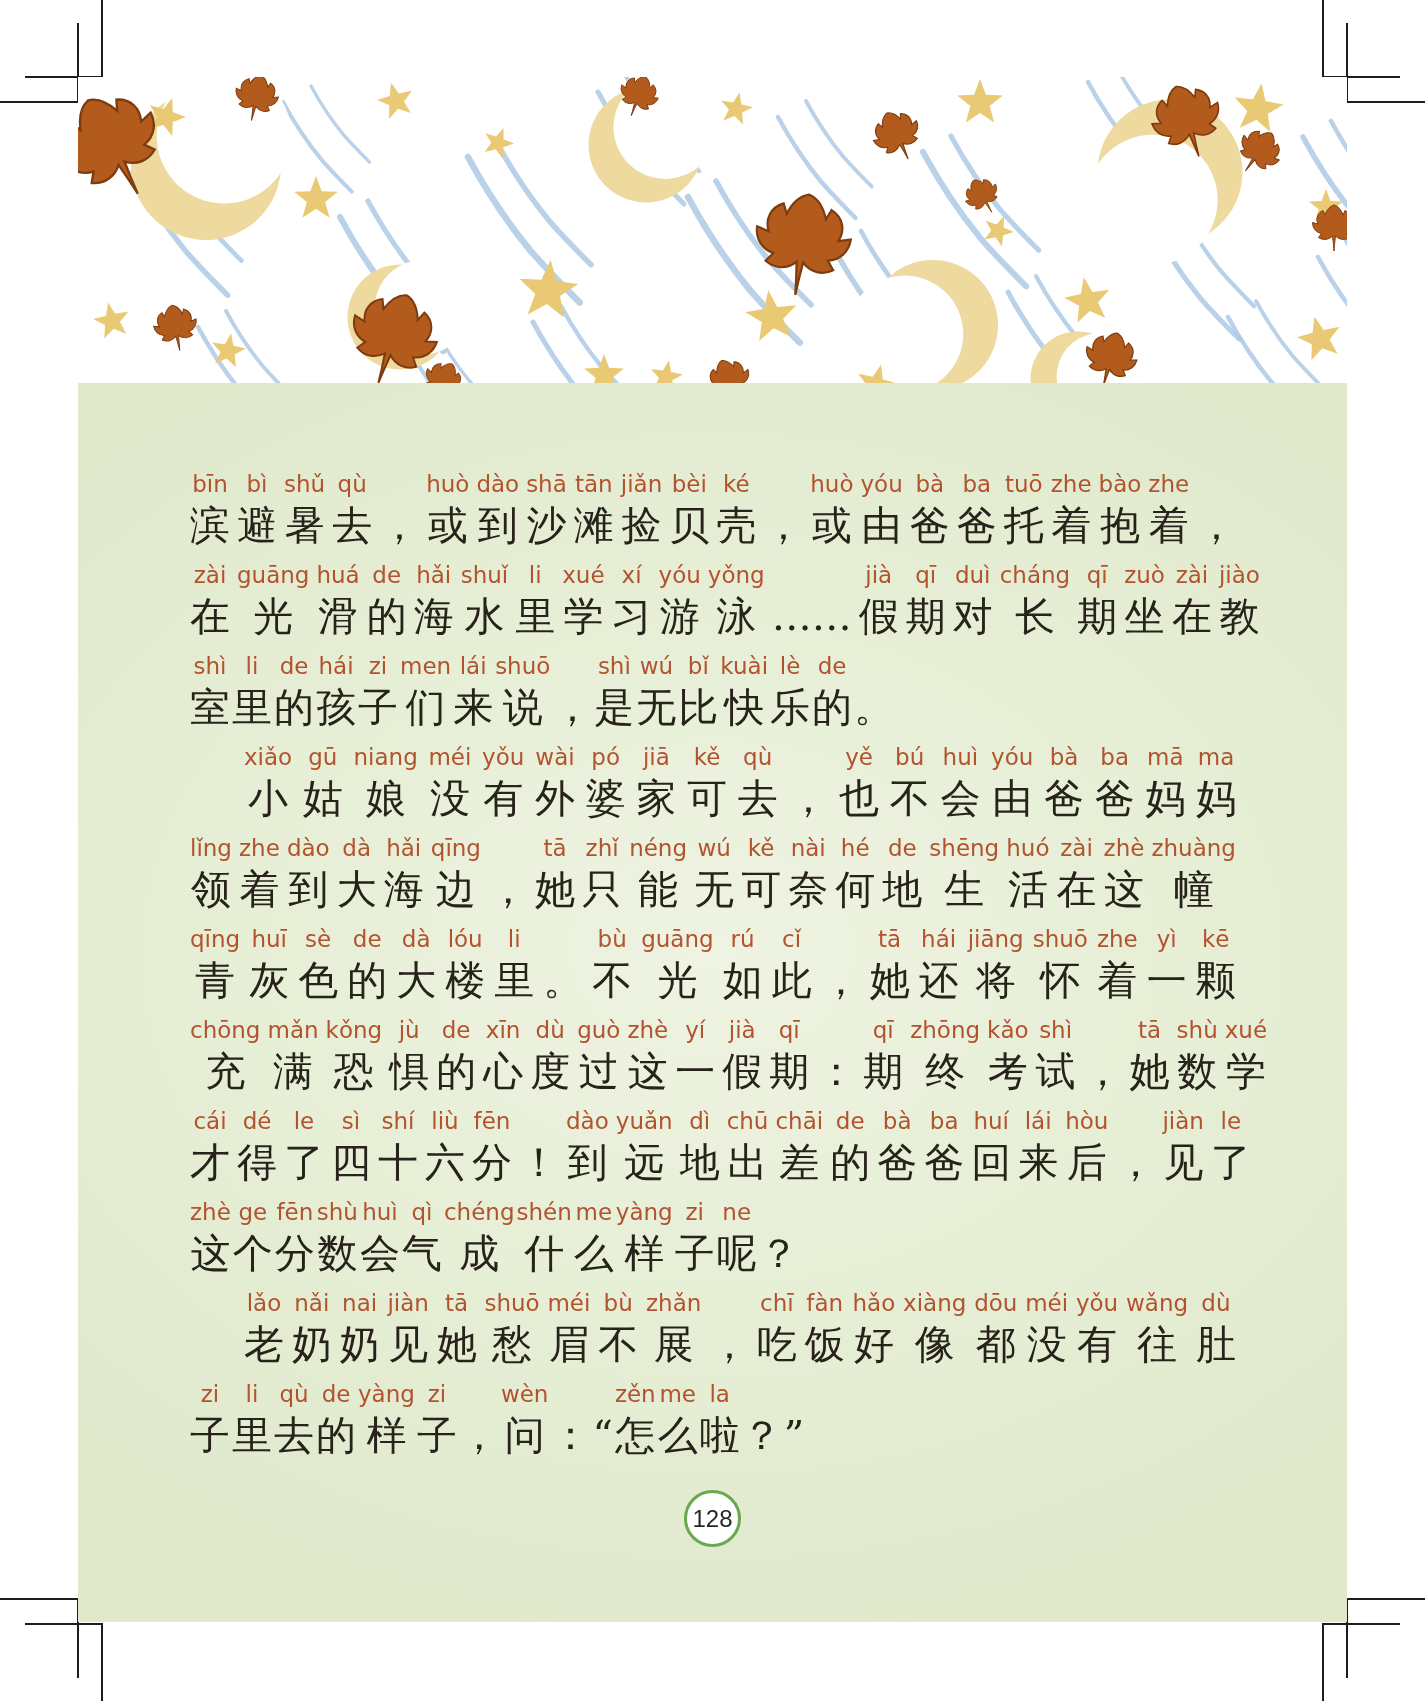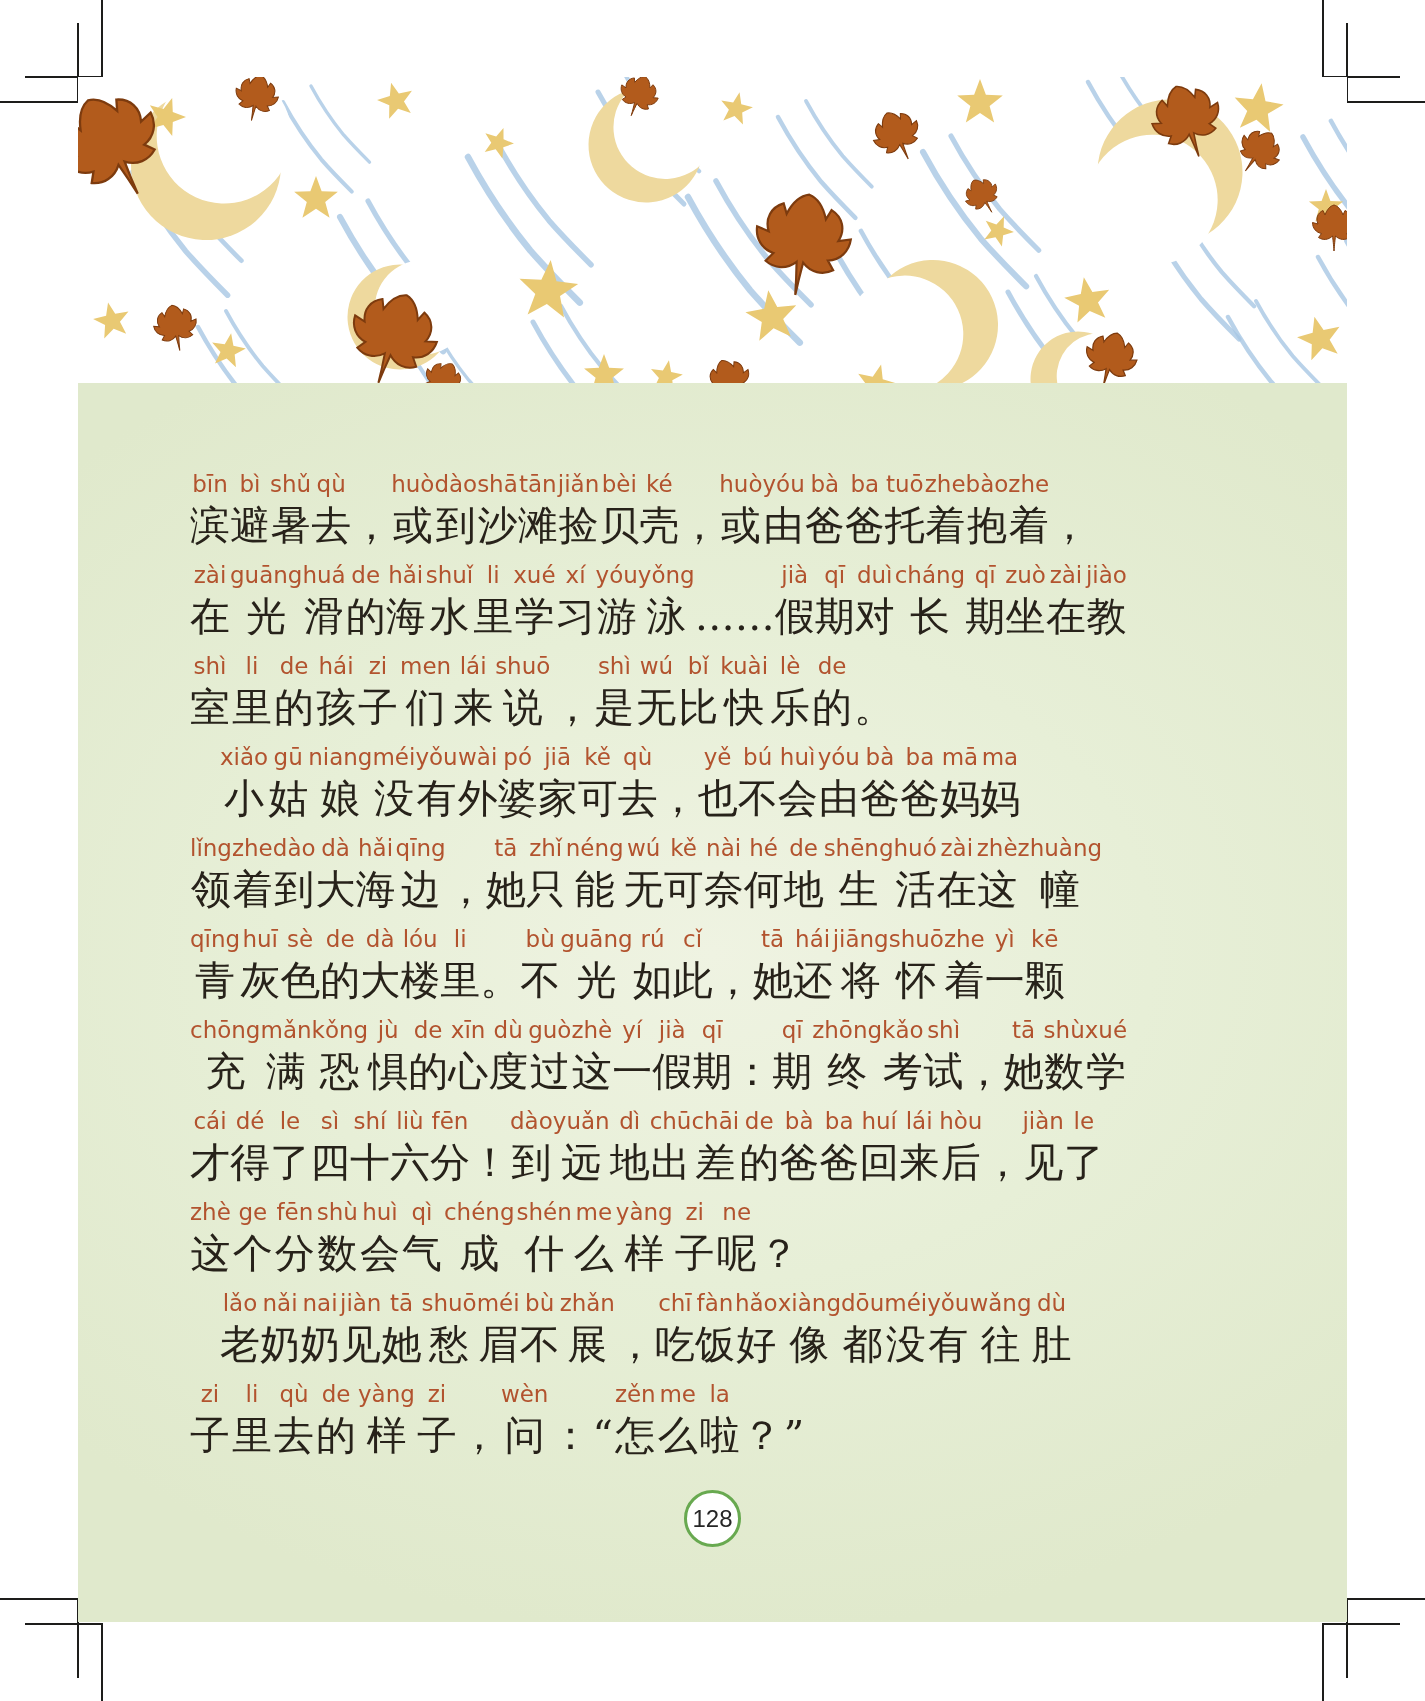--- a/index.html
+++ b/index.html
@@ -13,23 +13,23 @@
   .star-body{fill:#e9c973;}
   .moon-body{fill:#eed99e;}
   .moon-cut{fill:#ffffff;}
   .leaf-body{fill:#b25b1c;stroke:#7d3b0e;stroke-width:2px;}
   .streak-line{fill:none;stroke:#a7c7e3;stroke-width:5px;stroke-linecap:round;opacity:.8;}
   
   .panel{position:absolute;left:78px;top:383px;width:1269px;height:1239px;
          background:radial-gradient(ellipse 72% 55% at 50% 46%, #eff3e2 0%, #e7efd7 48%, #e0e9cc 100%);}
   .text-block{position:absolute;left:112px;top:71px;width:1046px;}
   .line{display:flex;align-items:flex-end;height:91px;}
-  .line.fill{}
+  .line.fill{justify-content:space-between;gap:7px;}
   .line.nofill{justify-content:flex-start;gap:2px;}
-  .line.indent{margin-left:30px;}
+  .line.indent{margin-left:54px;}
   .cell{display:flex;flex-direction:column;align-items:center;justify-content:flex-end;}
   .py{font-family:"DejaVu Sans","Liberation Sans",sans-serif;font-size:23px;line-height:1.1;
       color:#b2532e;white-space:nowrap;margin-bottom:8px;min-height:25px;}
   .hz{font-family:"DejaVu Serif","Liberation Serif",serif;font-size:40px;line-height:1;
       color:#27221a;white-space:nowrap;}
   
   .page-badge{position:absolute;left:606px;top:1107px;width:57px;height:57px;border-radius:50%;
       background:#ffffff;border:3px solid #68a950;box-sizing:border-box;
       display:flex;align-items:center;justify-content:center;}
   .page-badge span{font-family:"Liberation Sans",sans-serif;font-size:24px;color:#262626;letter-spacing:0px;}

